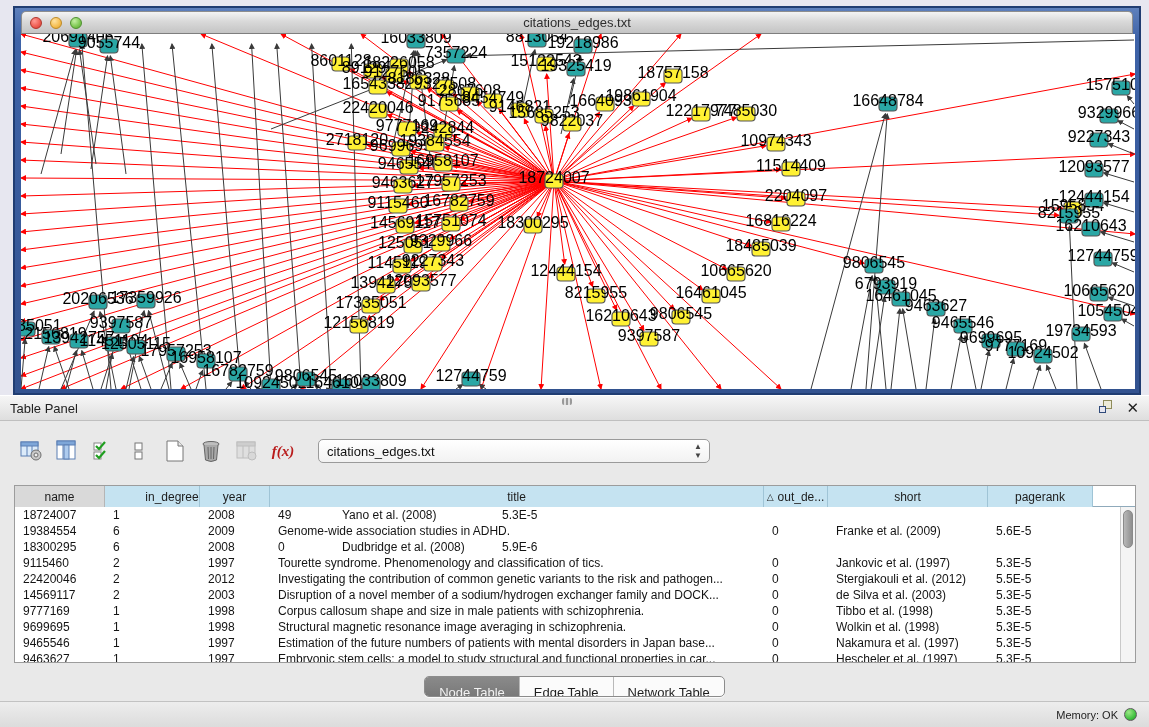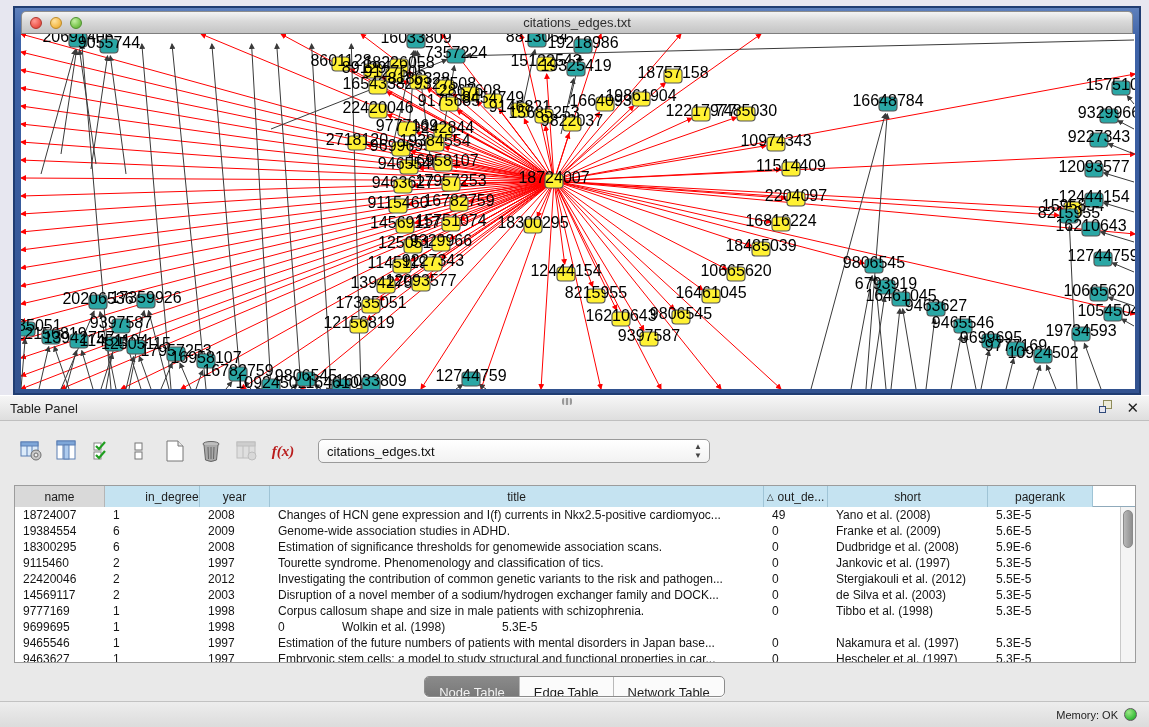--- a/index.html
+++ b/index.html
@@ -773,39 +773,37 @@
         </div>
         <div class="hcell" style="width: 105px;">
           <span>pagerank</span>
         </div>
       </div>
     <div class="tbody" id="tbody">
         <div class="trow">
           <div class="tcell" style="width: 90px;">18724007</div>
           <div class="tcell" style="width: 95px;">1</div>
           <div class="tcell" style="width: 70px;">2008</div>
-          <div class="tcell" style="width: 494px;">Changes of HCN gene expression and I(f) currents in Nkx2.5-positive cardiomyoc...</div>
           <div class="tcell" style="width: 64px;">49</div>
           <div class="tcell" style="width: 160px;">Yano et al. (2008)</div>
           <div class="tcell" style="width: 105px;">5.3E-5</div>
         </div>
         <div class="trow">
           <div class="tcell" style="width: 90px;">19384554</div>
           <div class="tcell" style="width: 95px;">6</div>
           <div class="tcell" style="width: 70px;">2009</div>
           <div class="tcell" style="width: 494px;">Genome-wide association studies in ADHD.</div>
           <div class="tcell" style="width: 64px;">0</div>
           <div class="tcell" style="width: 160px;">Franke et al. (2009)</div>
           <div class="tcell" style="width: 105px;">5.6E-5</div>
         </div>
         <div class="trow">
           <div class="tcell" style="width: 90px;">18300295</div>
           <div class="tcell" style="width: 95px;">6</div>
           <div class="tcell" style="width: 70px;">2008</div>
-          <div class="tcell" style="width: 494px;">Estimation of significance thresholds for genomewide association scans.</div>
           <div class="tcell" style="width: 64px;">0</div>
           <div class="tcell" style="width: 160px;">Dudbridge et al. (2008)</div>
           <div class="tcell" style="width: 105px;">5.9E-6</div>
         </div>
         <div class="trow">
           <div class="tcell" style="width: 90px;">9115460</div>
           <div class="tcell" style="width: 95px;">2</div>
           <div class="tcell" style="width: 70px;">1997</div>
           <div class="tcell" style="width: 494px;">Tourette syndrome. Phenomenology and classification of tics.</div>
           <div class="tcell" style="width: 64px;">0</div>
@@ -836,20 +834,21 @@
           <div class="tcell" style="width: 70px;">1998</div>
           <div class="tcell" style="width: 494px;">Corpus callosum shape and size in male patients with schizophrenia.</div>
           <div class="tcell" style="width: 64px;">0</div>
           <div class="tcell" style="width: 160px;">Tibbo et al. (1998)</div>
           <div class="tcell" style="width: 105px;">5.3E-5</div>
         </div>
         <div class="trow">
           <div class="tcell" style="width: 90px;">9699695</div>
           <div class="tcell" style="width: 95px;">1</div>
           <div class="tcell" style="width: 70px;">1998</div>
+          <div class="tcell" style="width: 494px;">Structural magnetic resonance image averaging in schizophrenia.</div>
           <div class="tcell" style="width: 64px;">0</div>
           <div class="tcell" style="width: 160px;">Wolkin et al. (1998)</div>
           <div class="tcell" style="width: 105px;">5.3E-5</div>
         </div>
         <div class="trow">
           <div class="tcell" style="width: 90px;">9465546</div>
           <div class="tcell" style="width: 95px;">1</div>
           <div class="tcell" style="width: 70px;">1997</div>
           <div class="tcell" style="width: 494px;">Estimation of the future numbers of patients with mental disorders in Japan base...</div>
           <div class="tcell" style="width: 64px;">0</div>

